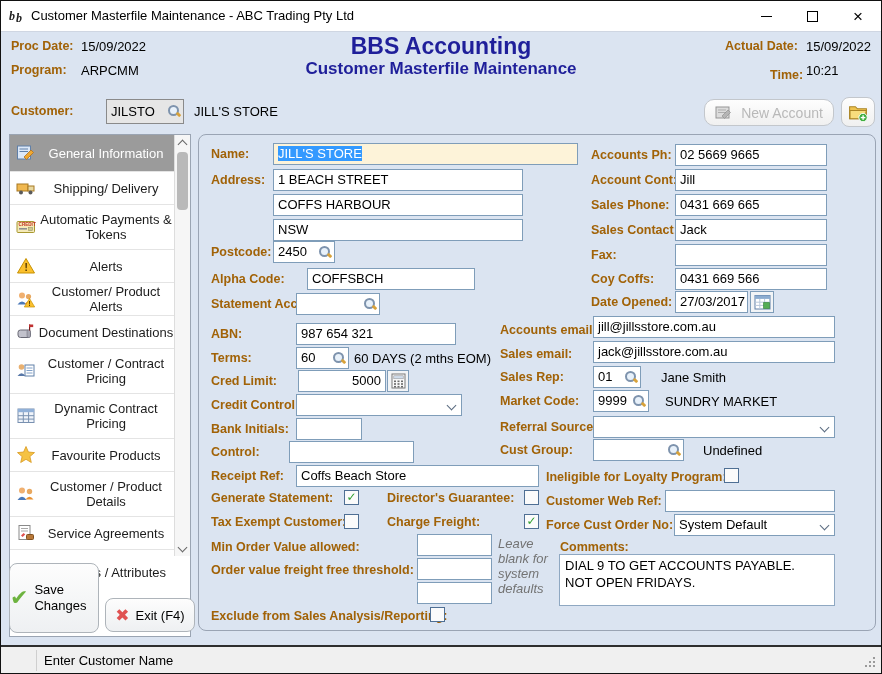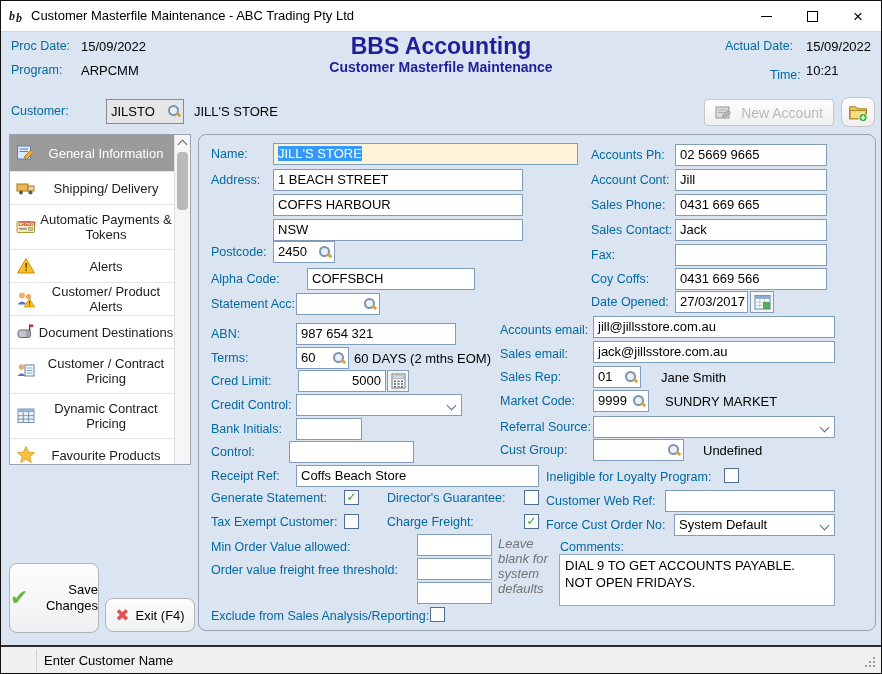--- a/index.html
+++ b/index.html
@@ -11,62 +11,62 @@
   }
   .abs{position:absolute;}
   
   .titlebar{position:absolute;left:0;top:0;width:880px;height:30px;background:#fff;border-bottom:1px solid #cfd6e2;}
   .titlebar .app-title{position:absolute;left:30px;top:7px;font-size:13px;color:#000;white-space:nowrap;}
   .win-btn{position:absolute;top:0;width:46px;height:30px;display:flex;align-items:center;justify-content:center;cursor:default;}
   .min-glyph{width:11px;height:1px;background:#000;}
   .max-glyph{width:9px;height:9px;border:1px solid #000;}
   .close-glyph{font-size:17px;line-height:17px;color:#000;}
   
-  .lbl{font-weight:normal;color:#0369a1;font-size:12.5px;line-height:15px;white-space:nowrap;}
+  .lbl{font-weight:bold;color:#a16207;font-size:12.5px;line-height:15px;white-space:nowrap;}
   .val{font-size:13px;color:#000;line-height:15px;white-space:nowrap;}
   .main-title{position:absolute;left:0;width:880px;text-align:center;color:#1f1f9a;font-weight:bold;}
   
   .field{position:absolute;background:#fff;border:1px solid #7f9db9;height:22px;line-height:20px;
          font-size:13px;color:#000;padding:0 4px;white-space:nowrap;overflow:hidden;box-sizing:border-box;}
   .field.gray{background:#e6e6e6;border:1px solid #8a8a8a;}
   .field.cream{background:#fdf3d9;}
   .field.right{text-align:right;}
   .sel{background:#3399ff;color:#fff;}
   .mag{display:inline-block;width:14px;height:14px;position:relative;vertical-align:middle;}
   .mag::before{content:"";position:absolute;left:1px;top:1px;width:7px;height:7px;border:2px solid #7e93ad;border-radius:50%;background:#e8f1fa;}
   .mag::after{content:"";position:absolute;left:9px;top:9px;width:5px;height:3px;background:#d8a23a;transform:rotate(45deg);border-radius:1px;}
   .mag-in{position:absolute;right:2px;top:3px;}
   .dd-arrow{position:absolute;right:6px;top:7px;width:6px;height:6px;border-right:1.6px solid #5a6b80;border-bottom:1.6px solid #5a6b80;transform:rotate(45deg);}
   .chk{position:absolute;width:15px;height:15px;background:#fbfbfb;border:1px solid #4f6f94;box-sizing:border-box;
        text-align:center;line-height:12px;font-size:12px;font-weight:bold;color:#2fa02f;}
   .chk.checked::after{content:"✓";}
   .mini-btn{position:absolute;background:#f2f4f6;border:1px solid #7f9db9;box-sizing:border-box;display:flex;align-items:center;justify-content:center;}
   .note{position:absolute;font-style:italic;color:#737373;font-size:13px;line-height:15px;}
   
-  .sidebar{position:absolute;left:8px;top:133px;width:182px;height:331px;background:#fff;border:1px solid #9aa4b2;box-sizing:border-box;overflow:hidden;}
+  .sidebar{position:absolute;left:8px;top:133px;width:182px;height:503px;background:#fff;border:1px solid #9aa4b2;box-sizing:border-box;overflow:hidden;}
   .side-list{position:absolute;left:0;top:0;width:166px;}
   .side-item{display:flex;align-items:center;border-bottom:1px solid #e4e4e4;background:#fff;cursor:default;}
   .side-item .icon{width:24px;margin-left:4px;flex:0 0 24px;display:flex;justify-content:center;}
   .side-item .s-lbl{flex:1;text-align:center;font-size:13px;color:#1c1c1c;line-height:15px;padding:2px 2px 2px 0;}
   .side-item.selected{background:#9b9b9b;}
   .side-item.selected .s-lbl{color:#fff;}
   .sb{position:absolute;right:0;top:0;width:15px;height:421px;background:#f6f6f6;border-left:1px solid #ddd;}
   .sb-btn{position:absolute;left:0;width:15px;height:15px;display:flex;align-items:center;justify-content:center;}
   .sb-chev{width:6px;height:6px;border-right:1.4px solid #666;border-bottom:1.4px solid #666;}
   .sb-chev.up{transform:rotate(-135deg);margin-top:4px;}
   .sb-chev.down{transform:rotate(45deg);margin-bottom:3px;}
   .sb-thumb{position:absolute;left:2px;top:17px;width:11px;height:58px;background:#b9b9b9;border-radius:4px;}
   
   .panel{position:absolute;left:197px;top:133px;width:678px;height:497px;border:1px solid #9aa4b4;border-radius:8px;box-sizing:border-box;}
   
   .big-btn{position:absolute;background:linear-gradient(#fdfdfd,#eef0f2);border:1px solid #aeb4ba;border-radius:8px;box-sizing:border-box;
            display:flex;align-items:center;justify-content:center;gap:6px;font-size:13px;color:#000;cursor:default;}
   .check-glyph{color:#6db33f;font-size:22px;font-weight:bold;line-height:22px;}
   .x-glyph{color:#e05252;font-size:17px;font-weight:bold;line-height:17px;}
-  .toolbtn{position:absolute;background:linear-gradient(#fefefe,#f0f0f0);border:1px solid #c3c7cc;border-radius:4px;box-sizing:border-box;
+  .toolbtn{position:absolute;background:linear-gradient(#fefefe,#f0f0f0);border:1px solid #c3c7cc;border-radius:10px;box-sizing:border-box;
            display:flex;align-items:center;justify-content:center;gap:8px;}
   .toolbtn.disabled{color:#b9b9b9;font-size:14px;}
   
   .statusbar{position:absolute;left:0;top:644px;width:880px;height:28px;background:#f0f0f0;border-top:2px solid #2e2e2e;box-sizing:border-box;}
   .statusbar .divider{position:absolute;left:35px;top:3px;width:1px;height:21px;background:#cfcfcf;}
   .status-text{position:absolute;left:43px;top:6px;font-size:13px;color:#000;}
   .grip{position:absolute;right:3px;bottom:3px;width:13px;height:13px;}
   .grip::before{content:"";position:absolute;left:8px;top:0;width:2px;height:2px;background:#9a9a9a;
     box-shadow:-4px 4px 0 #9a9a9a,0 4px 0 #9a9a9a,-8px 8px 0 #9a9a9a,-4px 8px 0 #9a9a9a,0 8px 0 #9a9a9a;}
   .comments-box{position:absolute;background:#fff;border:1px solid #8fa8c2;font-size:13px;line-height:17px;color:#000;
@@ -96,21 +96,21 @@
         <span class="close-glyph">×</span>
       </div>
   </div>
 
   <div class="lbl abs" style="left:10px;top:38px">Proc Date:</div>
   <div class="val abs" style="left:80px;top:38px">15/09/2022</div>
   <div class="lbl abs" style="left:10px;top:62px">Program:</div>
   <div class="val abs" style="left:80px;top:62px">ARPCMM</div>
 
   <div class="main-title" style="top:32px;font-size:23px">BBS Accounting</div>
-  <div class="main-title" style="top:58px;font-size:14px">Customer Masterfile Maintenance</div>
+  <div class="main-title" style="top:58px;font-size:17px">Customer Masterfile Maintenance</div>
 
   <div class="lbl abs" style="left:724px;top:38px">Actual Date:</div>
   <div class="val abs" style="left:805px;top:38px">15/09/2022</div>
   <div class="lbl abs" style="left:769px;top:67px">Time:</div>
   <div class="val abs" style="left:805px;top:62px">10:21</div>
 
   <div class="lbl abs" style="left:10px;top:103px">Customer:</div>
   <div class="field gray" style="left:105px;top:98px;width:78px;height:25px;line-height:23px">
     <span>JILSTO</span>
     <span class="mag mag-in" style="top:4px"></span>
@@ -423,21 +423,21 @@
   <div class="field" style="left:664px;top:489px;width:170px"></div>
   <div class="lbl abs" style="left:545px;top:517px">Force Cust Order No:</div>
   <div class="field" style="left:673px;top:513px;width:161px"><span>System Default</span><span class="dd-arrow"></span></div>
 
   <div class="lbl abs" style="left:559px;top:539px">Comments:</div>
   <div class="comments-box" style="left:558px;top:553px;width:276px;height:52px">DIAL 9 TO GET ACCOUNTS PAYABLE.
 NOT OPEN FRIDAYS.</div>
 
   <div class="big-btn" style="left:8px;top:562px;width:90px;height:70px;flex-direction:row">
     <span class="check-glyph">✔</span>
-    <span style="text-align:right;line-height:16px">Save Changes</span>
+    <span style="text-align:left;line-height:16px">Save Changes</span>
   </div>
   <div class="big-btn" style="left:104px;top:597px;width:90px;height:34px">
     <span class="x-glyph">✖</span>
     <span>Exit (F4)</span>
   </div>
 
   <div class="statusbar">
     <div class="divider"></div>
     <div class="status-text">Enter Customer Name</div>
     <div class="grip"></div>

